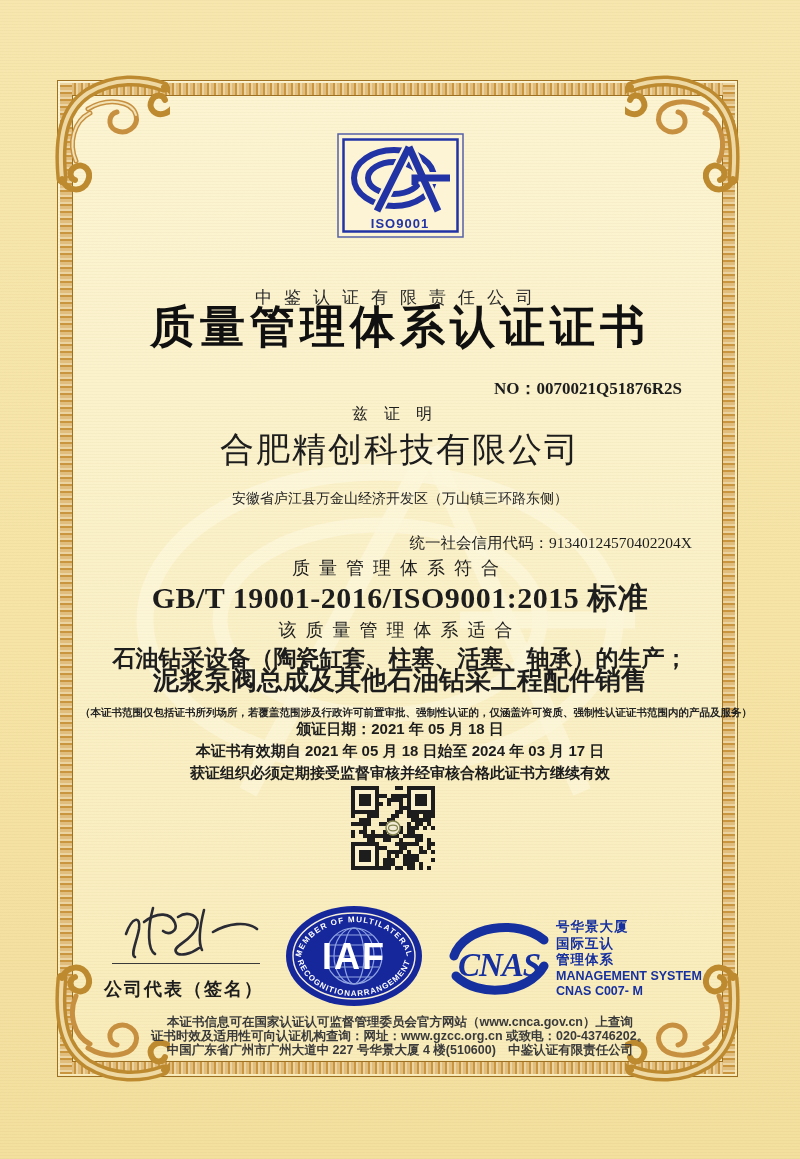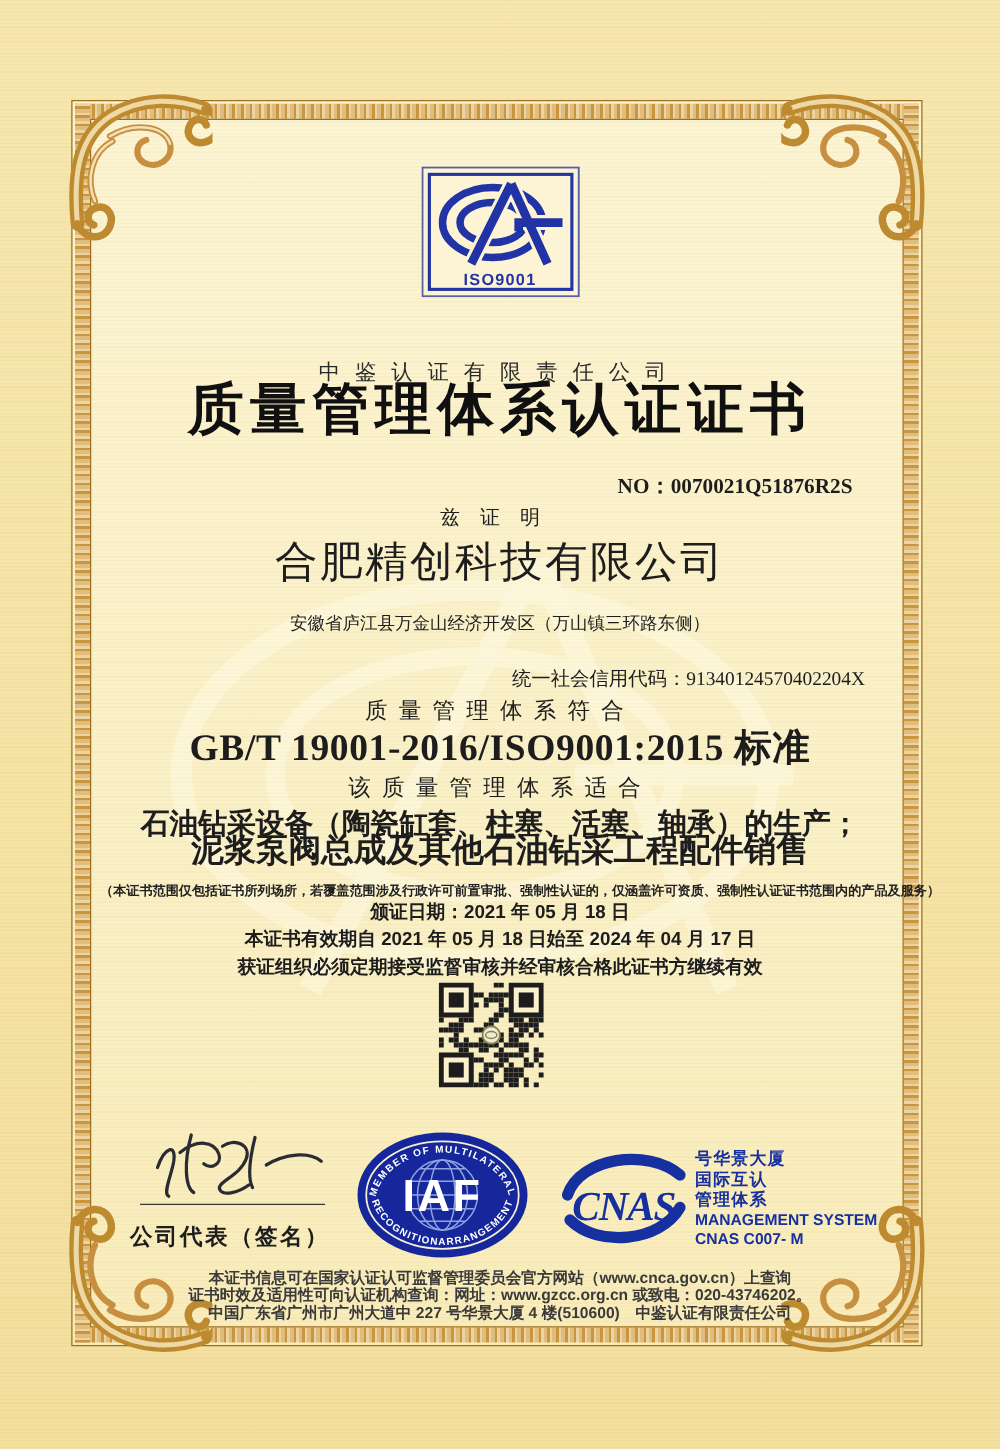--- a/index.html
+++ b/index.html
@@ -156,21 +156,21 @@
   <div class="row company">合肥精创科技有限公司</div>
   <div class="row address">安徽省庐江县万金山经济开发区（万山镇三环路东侧）</div>
   <div class="row credit">统一社会信用代码：91340124570402204X</div>
   <div class="row conform">质量管理体系符合</div>
   <div class="row standard">GB/T 19001-2016/ISO9001:2015 标准</div>
   <div class="row scope-intro">该质量管理体系适合</div>
   <div class="row scope1 hei">石油钻采设备（陶瓷缸套、柱塞、活塞、轴承）的生产；</div>
   <div class="row scope2 hei">泥浆泵阀总成及其他石油钻采工程配件销售</div>
   <div class="row scope-note hei">（本证书范围仅包括证书所列场所，若覆盖范围涉及行政许可前置审批、强制性认证的，仅涵盖许可资质、强制性认证证书范围内的产品及服务）</div>
   <div class="row issue-date hei">颁证日期：2021 年 05 月 18 日</div>
-  <div class="row validity hei">本证书有效期自 2021 年 05 月 18 日始至 2024 年 04 月 17 日</div>
+  <div class="row validity hei">本证书有效期自 2021 年 05 月 18 日始至 2024 年 03 月 17 日</div>
   <div class="row supervision hei">获证组织必须定期接受监督审核并经审核合格此证书方继续有效</div>
 
   <svg class="qr" id="qr-svg" viewBox="0 0 84 84">
       <g fill="#1d1d1d">
         <rect x="44" y="0" width="4" height="4"></rect>
         <rect x="48" y="0" width="4" height="4"></rect>
         <rect x="28" y="8" width="4" height="4"></rect>
         <rect x="32" y="8" width="4" height="4"></rect>
         <rect x="40" y="8" width="4" height="4"></rect>
         <rect x="44" y="8" width="4" height="4"></rect>

